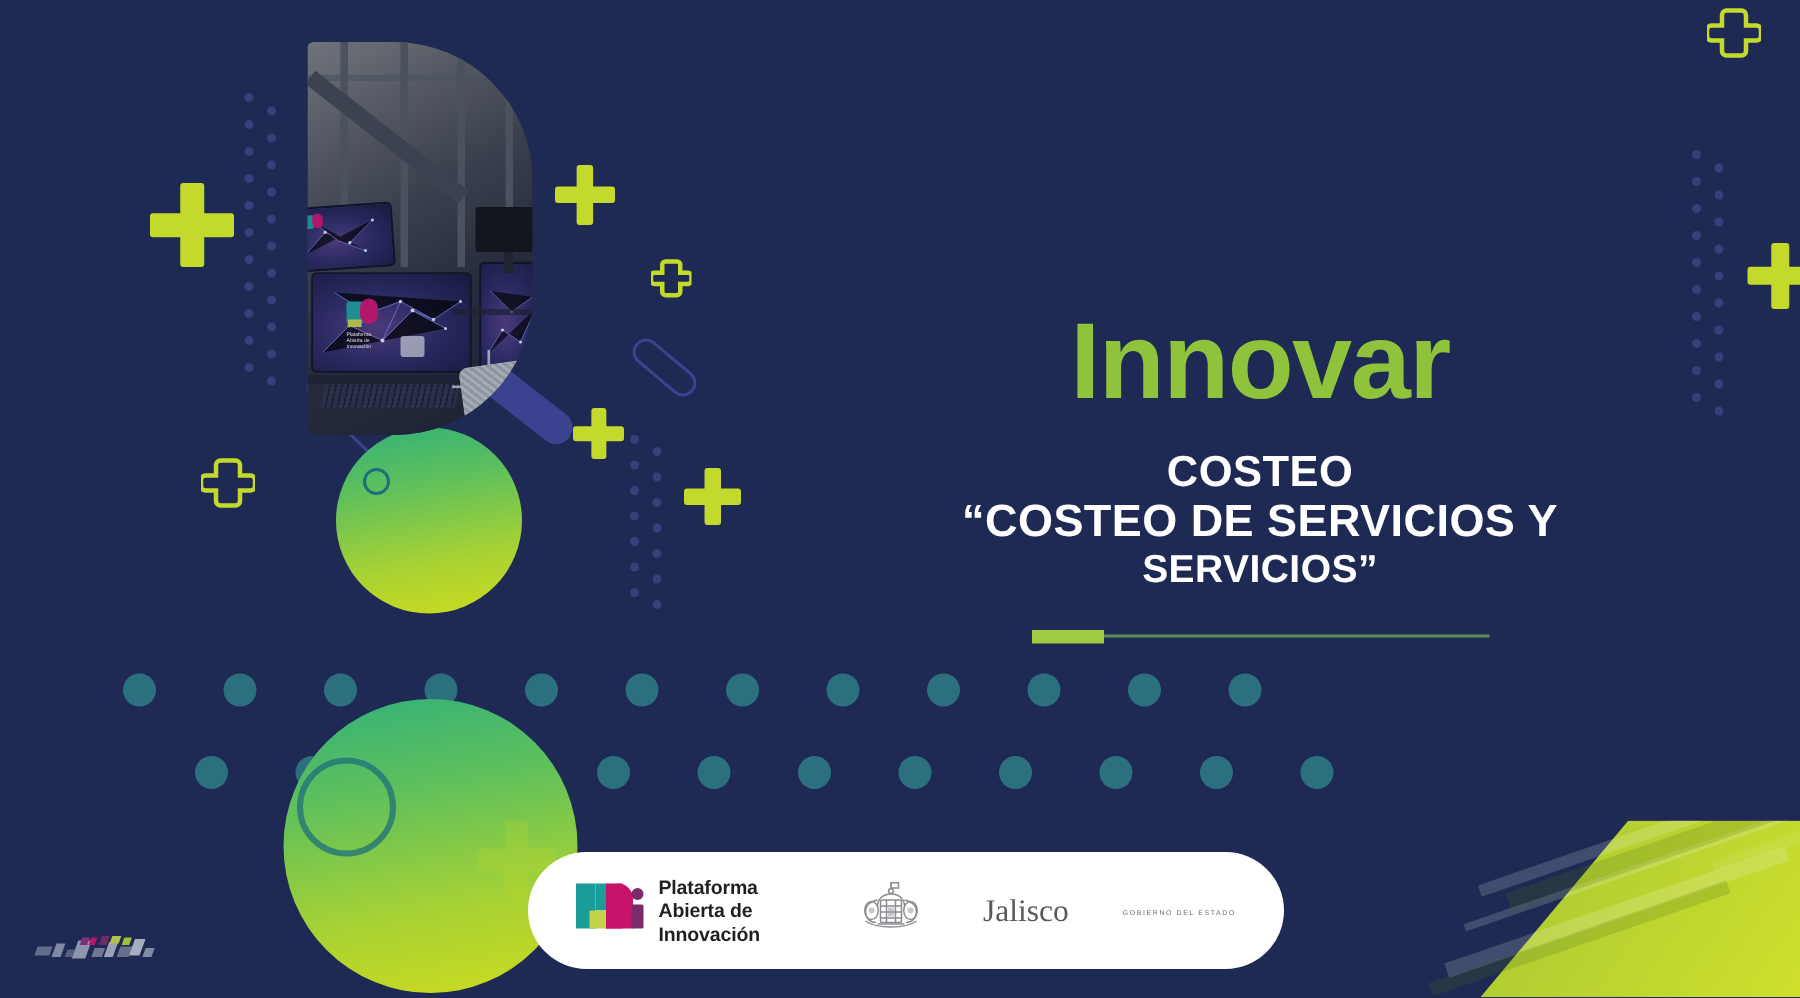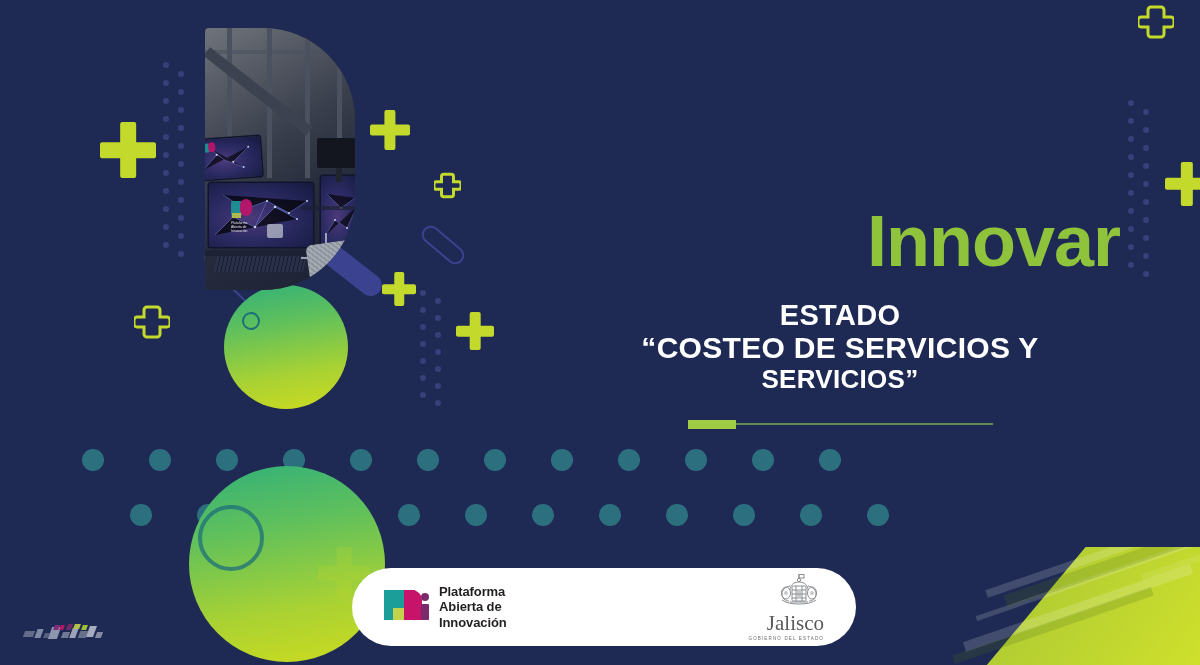--- a/index.html
+++ b/index.html
@@ -71,21 +71,21 @@
     background:linear-gradient(125deg,#9fc22e 0%,#b6d032 45%,#cfe02c 100%);}
   #wedge .st{position:absolute;background:rgba(255,255,255,.16);}
   #wedge .dk{position:absolute;background:rgba(80,110,20,.20);}
   .glitch{position:absolute;bottom:18px;left:24px;width:90px;height:24px;opacity:.9;}
   .glitch b{position:absolute;display:block;}
 
   
   #content{position:absolute;left:560px;top:205px;width:560px;text-align:center;}
   #innovar{
     font-size:72px;font-weight:bold;color:#8fc33c;line-height:1;
-    letter-spacing:-1px;margin:0 0 22px 0;text-align:right;
+    letter-spacing:-1px;margin:0 0 22px 0;
   }
   .sub{
     color:#ffffff;font-weight:bold;font-size:30px;line-height:1.12;
     letter-spacing:.3px;margin:0;
   }
   .sub .l1{display:block;font-size:29px;}
   .sub .l2{display:block;font-size:30px;}
   .sub .l3{display:block;font-size:26px;}
   #divider{position:relative;margin:24px auto 0 auto;width:305px;height:12px;}
   #divider .thick{position:absolute;left:0;top:2px;width:48px;height:9px;background:#9fcb45;}
@@ -97,21 +97,21 @@
     background:#ffffff;border-radius:39px;
     display:flex;align-items:center;justify-content:space-between;
     padding:0 32px;box-sizing:border-box;
   }
   .logo{display:flex;align-items:center;}
   .logo .mark{flex:0 0 auto;margin-right:9px;}
   .logo .txt{font-weight:bold;line-height:1.18;}
 
   #logo-pai .txt{font-size:13px;color:#231f20;letter-spacing:-.1px;}
   #logo-ict .txt{font-size:14px;color:#0f6fb4;letter-spacing:-.1px;}
-  #logo-jalisco{flex-direction:column;align-items:flex-end;}
+  #logo-jalisco{flex-direction:row;align-items:center;gap:36px;}
   #logo-jalisco .name{font-size:21px;color:#58595b;line-height:1;margin-top:1px;
     font-family:"Liberation Serif",serif;}
   #logo-jalisco .tag{font-size:4.6px;color:#6d6e71;letter-spacing:1.1px;margin-top:2px;}
 </style>
 </head>
 <body>
 
 <div id="slide">
 
   <div class="dotcol" id="dc-left" style="left:163px;top:62px;width:26px;height:200px;">
@@ -350,21 +350,21 @@
       <b style="left: 30px; top: 2px; width: 5px; height: 5px; background: rgb(138, 47, 127); transform: skewX(-20deg);"></b>
       <b style="left: 36px; top: 2px; width: 4px; height: 5px; background: rgb(200, 19, 107); transform: skewX(-20deg);"></b>
       <b style="left: 43px; top: 1px; width: 5px; height: 6px; background: rgb(123, 42, 107); transform: skewX(-20deg);"></b>
       <b style="left: 50px; top: 1px; width: 6px; height: 5px; background: rgb(194, 210, 75); transform: skewX(-20deg);"></b>
       <b style="left: 58px; top: 2px; width: 5px; height: 5px; background: rgb(169, 210, 51); transform: skewX(-20deg);"></b>
     </div>
 
   <div id="content">
     <h1 id="innovar">Innovar</h1>
     <div class="sub">
-      <span class="l1">ESTADO</span>
+      <span class="l1">COSTEO</span>
       <span class="l2">“COSTEO DE SERVICIOS Y</span>
       <span class="l3">SERVICIOS”</span>
     </div>
     <div id="divider">
       <span class="thick"></span>
         <span class="thin"></span>
     </div>
   </div>
 
   <div id="logobar">

